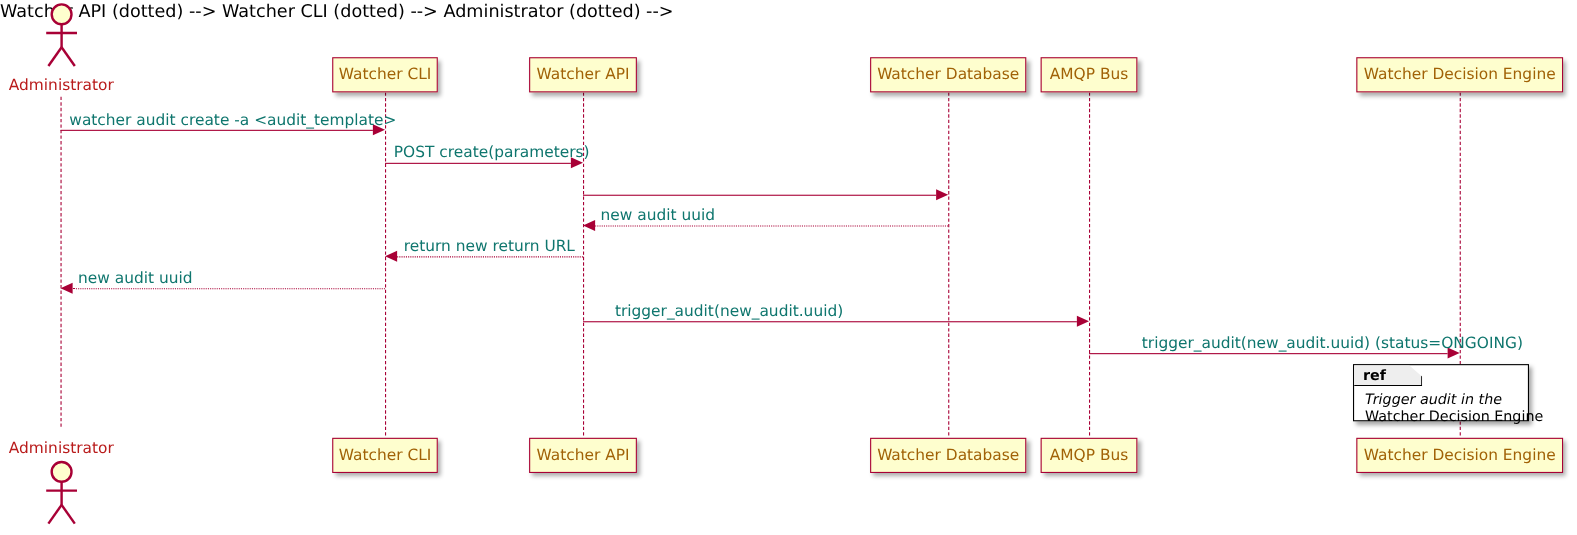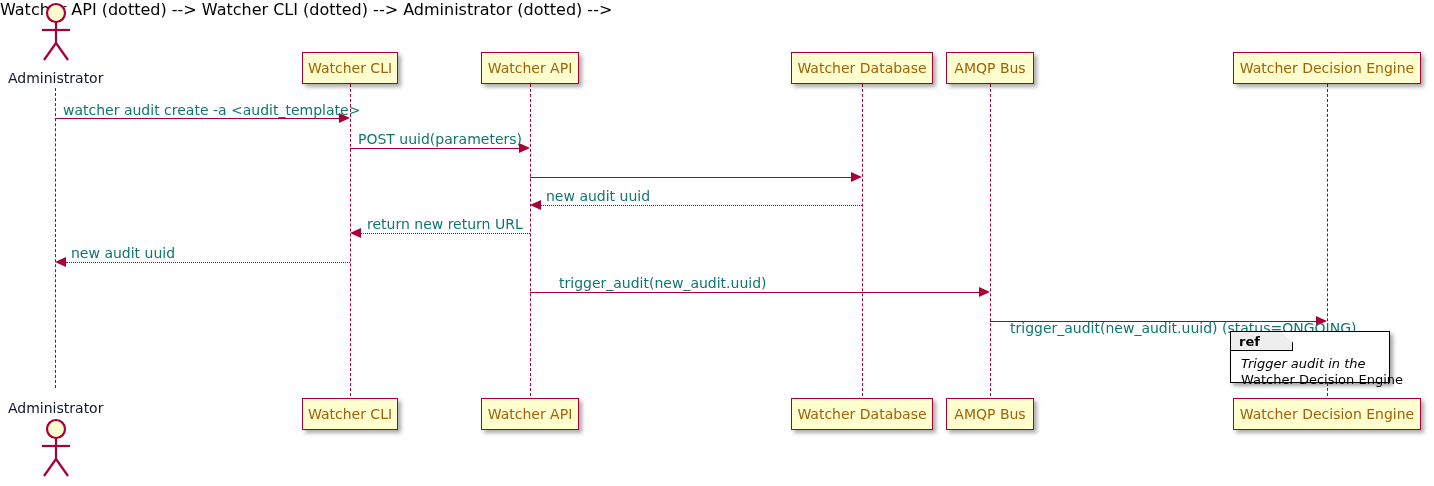--- a/index.html
+++ b/index.html
@@ -33,21 +33,21 @@
     display: flex;
     align-items: center;
     justify-content: center;
     white-space: nowrap;
     box-shadow: 3px 3px 4px rgba(0,0,0,0.33);
     padding: 0 10px;
   }
   .actor-label {
     position: absolute;
     font-size: 14px;
-    color: #0f172a;
+    color: #b91c1c;
     white-space: nowrap;
   }
   .actor-fig {
     position: absolute;
   }
   .msg-line {
     position: absolute;
     height: 0;
     border-top: 1.5px solid #A80036;
   }
@@ -163,21 +163,21 @@
   <div class="pbox" style="left:1233px; top:398px; width:188px; height:32px;">Watcher Decision Engine</div>
 
   
   <div class="msg-line" style="left:55px; top:118px; width:284px;"></div>
   <div class="arrowhead right" style="left:339px; top:113px;"></div>
   <div class="msg-label" style="left:63px; top:103px;">watcher audit create -a &lt;audit_template&gt;</div>
 
   
   <div class="msg-line" style="left:350px; top:148px; width:169px;"></div>
   <div class="arrowhead right" style="left:519px; top:143px;"></div>
-  <div class="msg-label" style="left:358px; top:132px;">POST uuid(parameters)</div>
+  <div class="msg-label" style="left:358px; top:132px;">POST create(parameters)</div>
 
   
   <div class="msg-line" style="left:530px; top:177px; width:321px;"></div>
   <div class="arrowhead right" style="left:851px; top:172px;"></div>
 
    Watcher API (dotted) --&gt;
   <div class="msg-line dotted" style="left:541px; top:205px; width:321px;"></div>
   <div class="arrowhead left" style="left:530px; top:200px;"></div>
   <div class="msg-label" style="left:546px; top:189px;">new audit uuid</div>
 
@@ -192,21 +192,21 @@
   <div class="msg-label" style="left:71px; top:246px;">new audit uuid</div>
 
   
   <div class="msg-line" style="left:530px; top:292px; width:449px;"></div>
   <div class="arrowhead right" style="left:979px; top:287px;"></div>
   <div class="msg-label" style="left:559px; top:276px;text-align:center;">trigger_audit(new_audit.uuid)</div>
 
   
   <div class="msg-line" style="left:990px; top:321px; width:326px;"></div>
   <div class="arrowhead right" style="left:1316px; top:316px;"></div>
-  <div class="msg-label" style="left:1010px; top:305px;margin-top:16px;">trigger_audit(new_audit.uuid) (status=ONGOING)</div>
+  <div class="msg-label" style="left:1038px; top:305px;">trigger_audit(new_audit.uuid) (status=ONGOING)</div>
 
   
   <div class="refbox" style="left:1230px; top:331px; width:160px; height:52px;">
     <div class="ref-tab" style="width:62px;">ref</div>
     <div class="ref-body" style="top:24px;font-style:italic;">Trigger audit in the</div>
     <div class="ref-body" style="top:40px;">Watcher Decision Engine</div>
   </div>
 
 </div>
 

